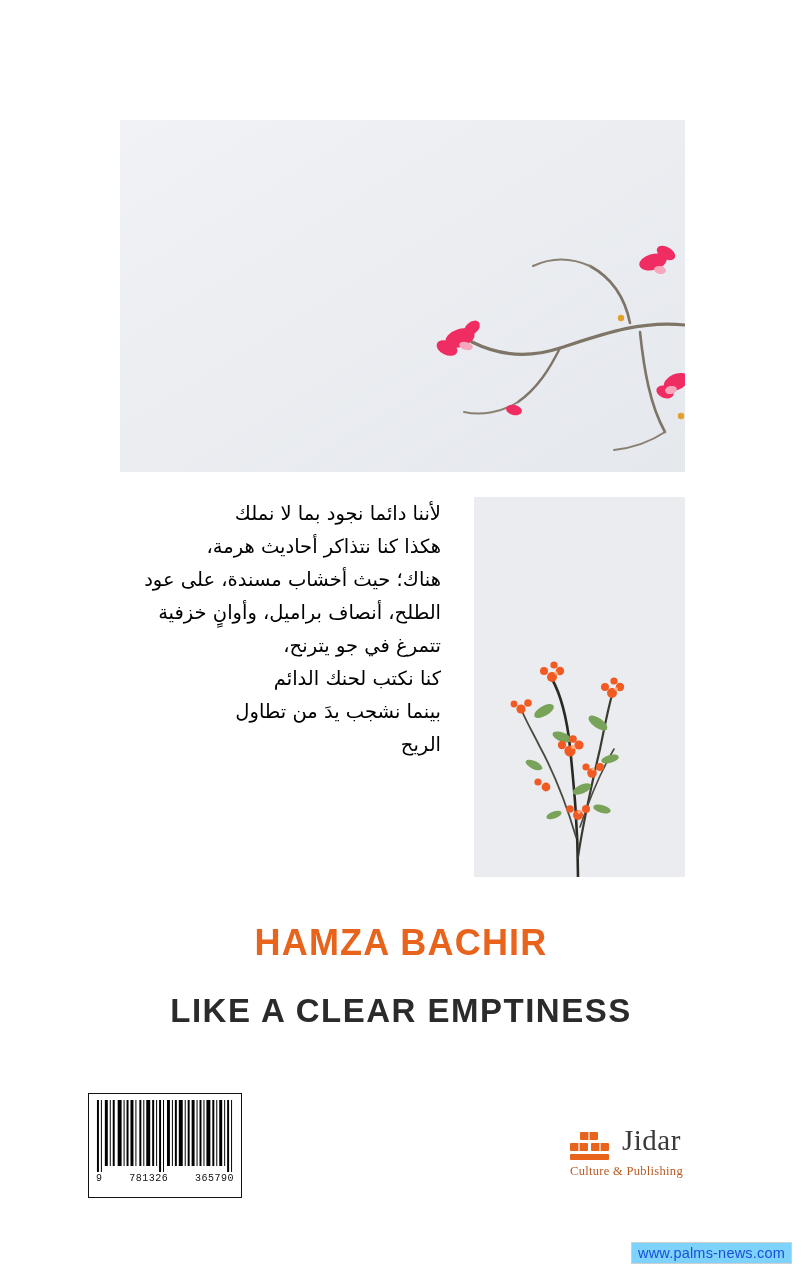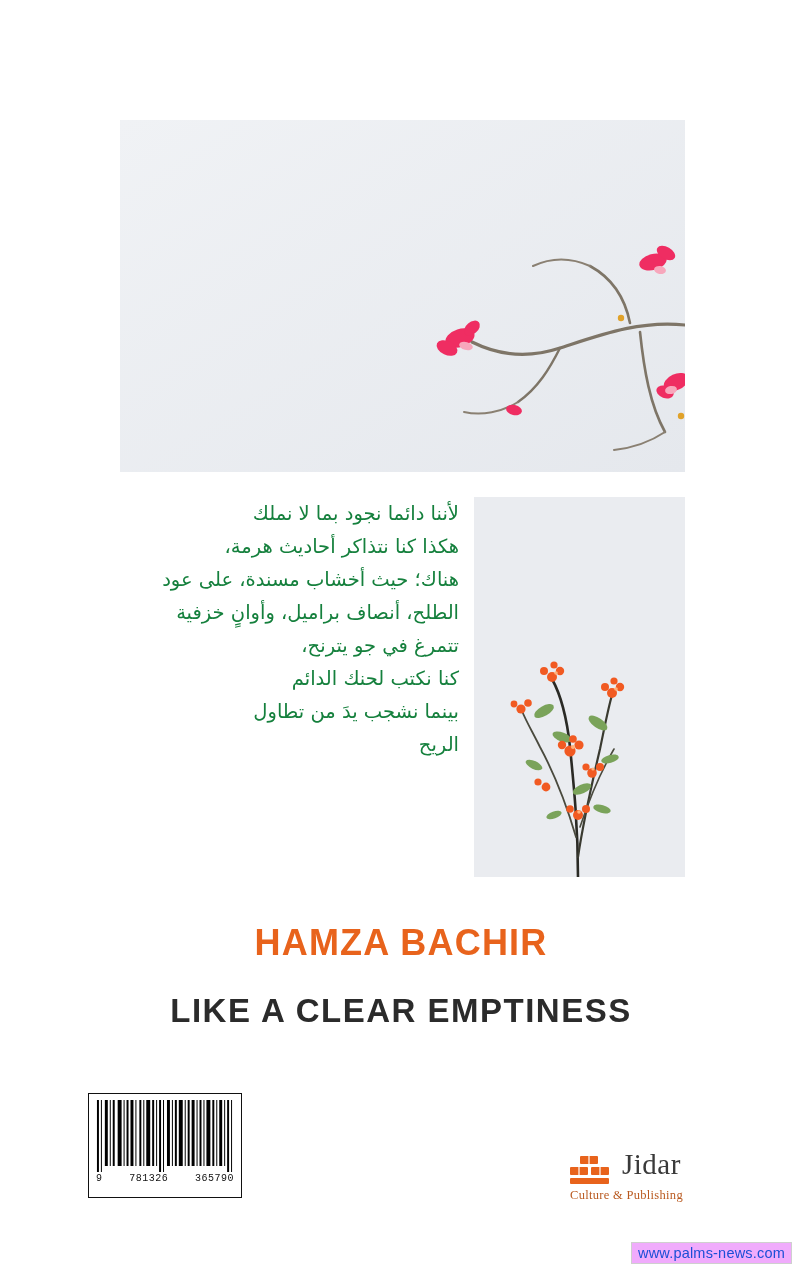--- a/index.html
+++ b/index.html
@@ -23,26 +23,26 @@
     width: 565px;
     height: 352px;
     background: linear-gradient(160deg, #eef0f3 0%, #e9ecf0 45%, #e7eaee 100%);
     overflow: hidden;
   }
   .hero-photo svg { display: block; width: 100%; height: 100%; }
 
   
   .poem {
     position: absolute;
-    left: 124px;
+    left: 106px;
     top: 497px;
     width: 335px;
     text-align: right;
     direction: rtl;
-    color: #15803d;
+    color: #000000;
     font-size: 19.5px;
     line-height: 33px;
     font-family: "DejaVu Sans", sans-serif;
   }
   .poem div { white-space: nowrap; }
 
   
   .flower-photo {
     position: absolute;
     left: 474px;
@@ -107,21 +107,20 @@
     letter-spacing: 0.5px;
   }
 
   
   .publisher {
     position: absolute;
     left: 560px;
     top: 1124px;
     width: 160px;
     height: 64px;
-    margin-top: 24px;
   }
   .pub-mark {
     position: absolute;
     left: 8px;
     top: 6px;
     width: 44px;
     height: 32px;
   }
   .pub-name {
     position: absolute;
@@ -140,21 +139,21 @@
     color: #b9591f;
     font-family: "Liberation Serif", serif;
     letter-spacing: 0.3px;
   }
 
   
   .watermark {
     position: absolute;
     right: 10px;
     bottom: 16px;
-    background: #f0abfc;
+    background: #7dd3fc;
     border: 1px solid #cfcfcf;
     color: #1a4fd6;
     font-size: 14.5px;
     font-family: "Liberation Sans", sans-serif;
     padding: 2px 6px;
     letter-spacing: 0.2px;
   }
 </style>
 </head>
 <body>

